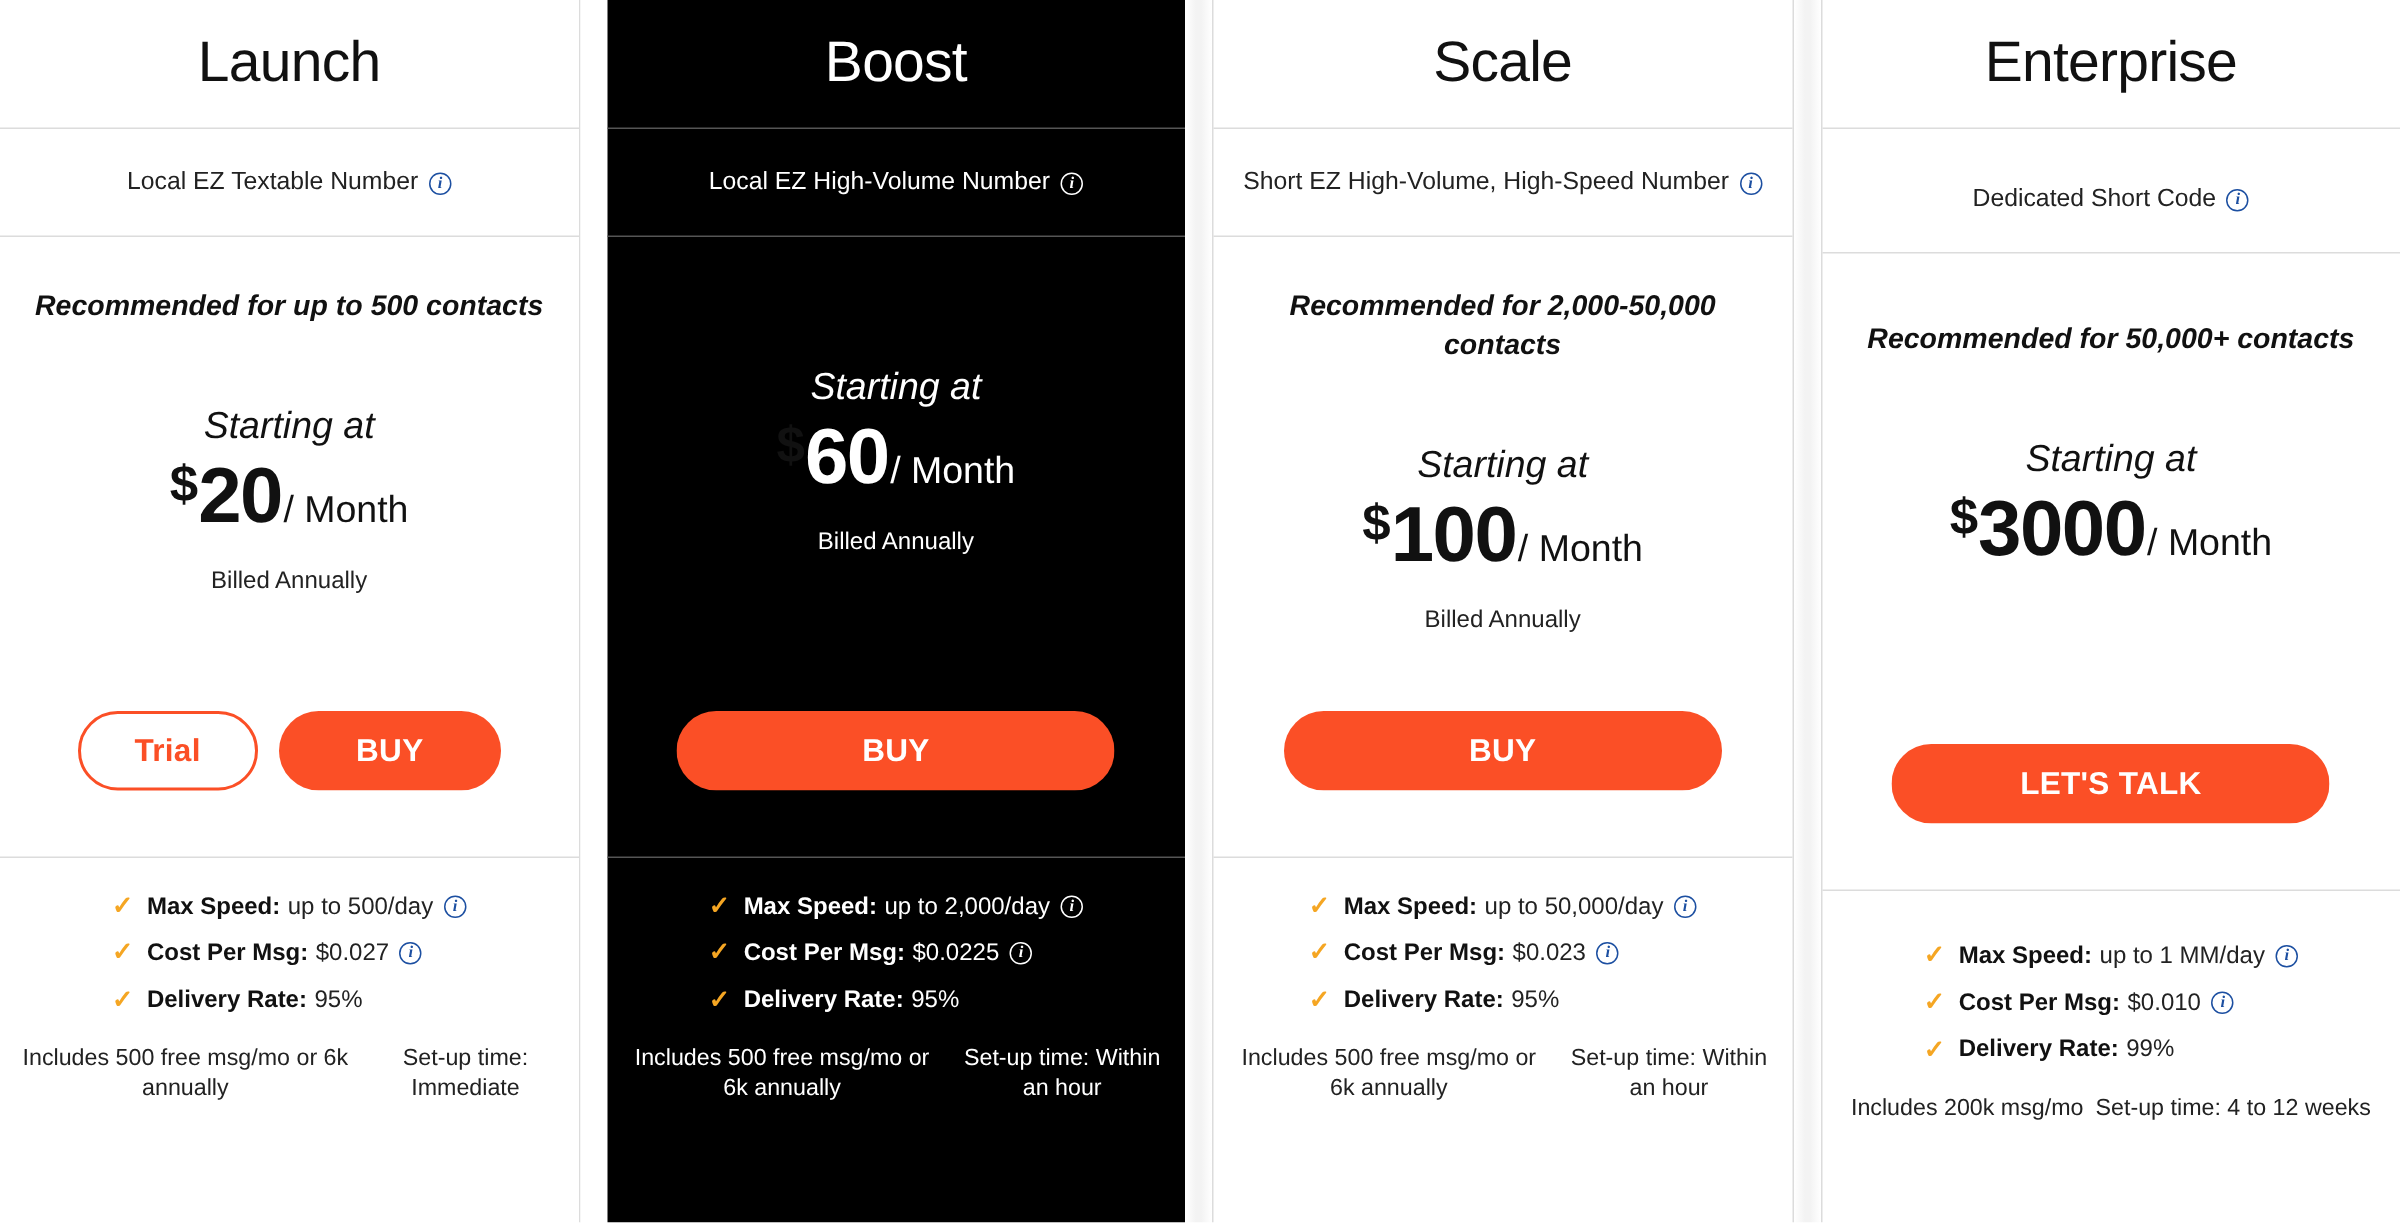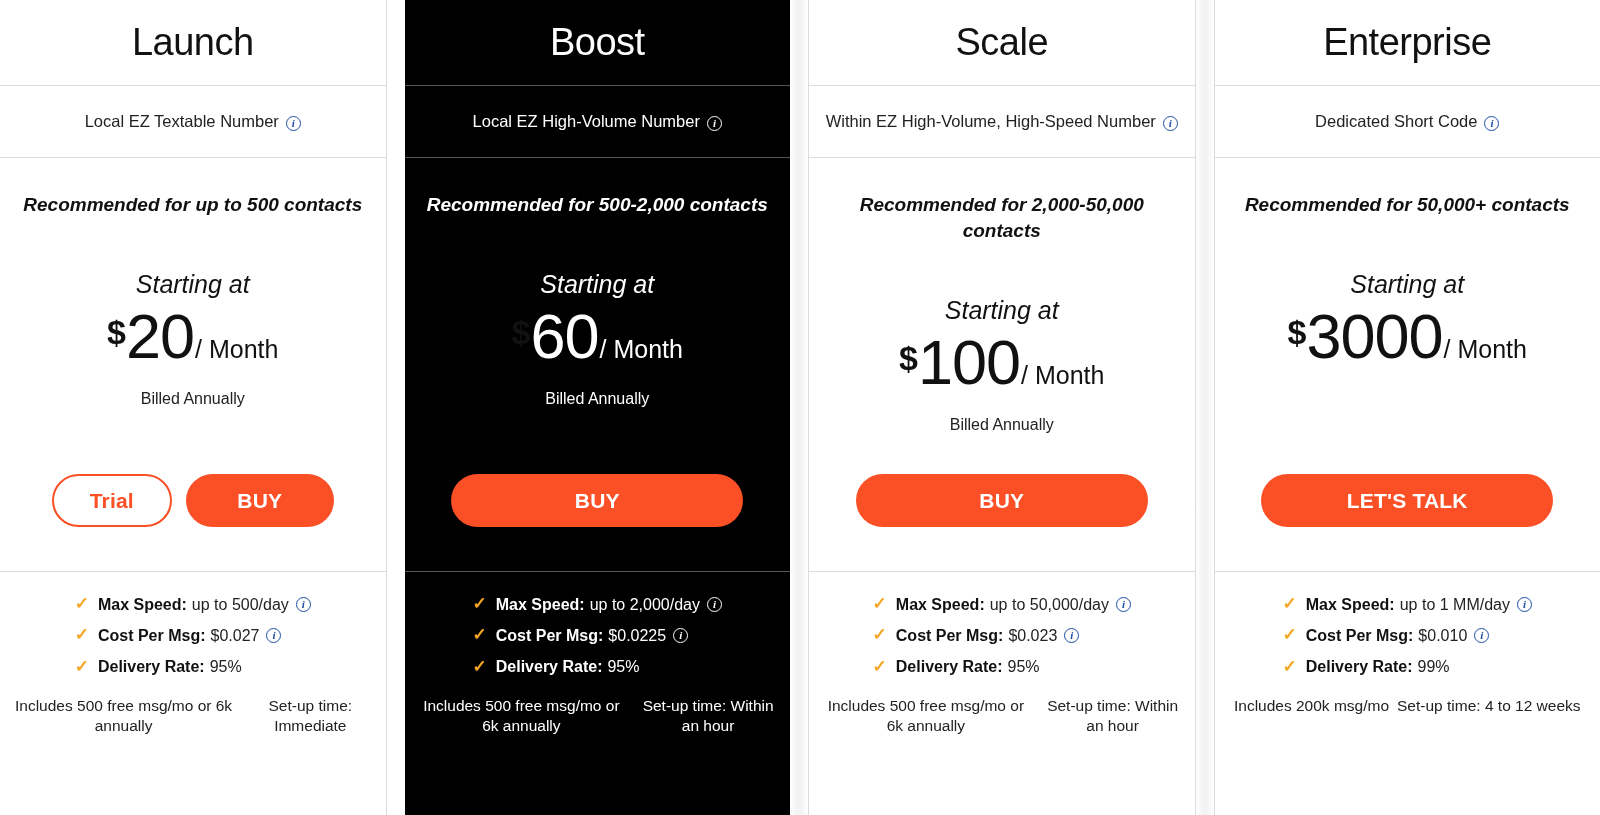--- a/index.html
+++ b/index.html
@@ -21,21 +21,21 @@
   .plan-col {
     flex: 1 1 0;
     display: flex;
     flex-direction: column;
     background: #ffffff;
     border-left: 1px solid #dcdcdc;
     border-right: 1px solid #dcdcdc;
     min-width: 0;
   }
   .plan-col.col-launch { border-left: none; }
-  .plan-col.col-enterprise { border-right: none; }
+  .plan-col.col-enterprise { border-right: none; gap: 11px; }
 
   
   .gap { width: 18px; flex: 0 0 18px; background: #ffffff; }
   .gap.shaded {
     background: linear-gradient(to right,#ffffff 0%,#f3f3f3 40%,#f3f3f3 60%,#ffffff 100%);
   }
 
   
   .plan-col.featured {
     background: #000000;
@@ -120,22 +120,22 @@
   }
   .price-cur {
     font-size: 34px;
     font-weight: bold;
     color: #111111;
     line-height: 1;
     position: relative;
     top: -14px;
   }
   .price {
-    font-size: 63px;
-    font-weight: normal;
+    font-size: 52px;
+    font-weight: bold;
     color: #111111;
     line-height: 1;
     letter-spacing: -1px;
     text-align: center;
   }
   .per-month {
     font-size: 25px;
     color: #111111;
     margin-left: 1px;
   }
@@ -307,21 +307,20 @@
   <div class="plan-col featured">
     <div class="sec sec-head">
       <div class="plan-name">Boost</div>
     </div>
     <div class="sec sec-sub">
       <div class="plan-sub">
         <span>Local EZ High-Volume Number</span><span class="info-icon">i</span>
       </div>
     </div>
     <div class="sec sec-body">
-      <div class="rec-text">Recommended for 500-2,000 contacts</div>
       <div class="starting-at">Starting at</div>
       <div class="price-row">
         <span class="price-cur">$</span>
         <span class="price">60</span>
         <span class="per-month">/ Month</span>
       </div>
       <div class="billed">Billed Annually</div>
       <div class="cta-row">
         <div class="btn btn-solid btn-full">BUY</div>
       </div>
@@ -354,21 +353,21 @@
   </div>
 
   <div class="gap shaded"></div>
 
   <div class="plan-col">
     <div class="sec sec-head">
       <div class="plan-name">Scale</div>
     </div>
     <div class="sec sec-sub">
       <div class="plan-sub">
-        <span>Within EZ High-Volume, High-Speed Number</span><span class="info-icon">i</span>
+        <span>Short EZ High-Volume, High-Speed Number</span><span class="info-icon">i</span>
       </div>
     </div>
     <div class="sec sec-body">
       <div class="rec-text">Recommended for 2,000-50,000 contacts</div>
       <div class="starting-at">Starting at</div>
       <div class="price-row">
         <span class="price-cur">$</span>
         <span class="price">100</span>
         <span class="per-month">/ Month</span>
       </div>

